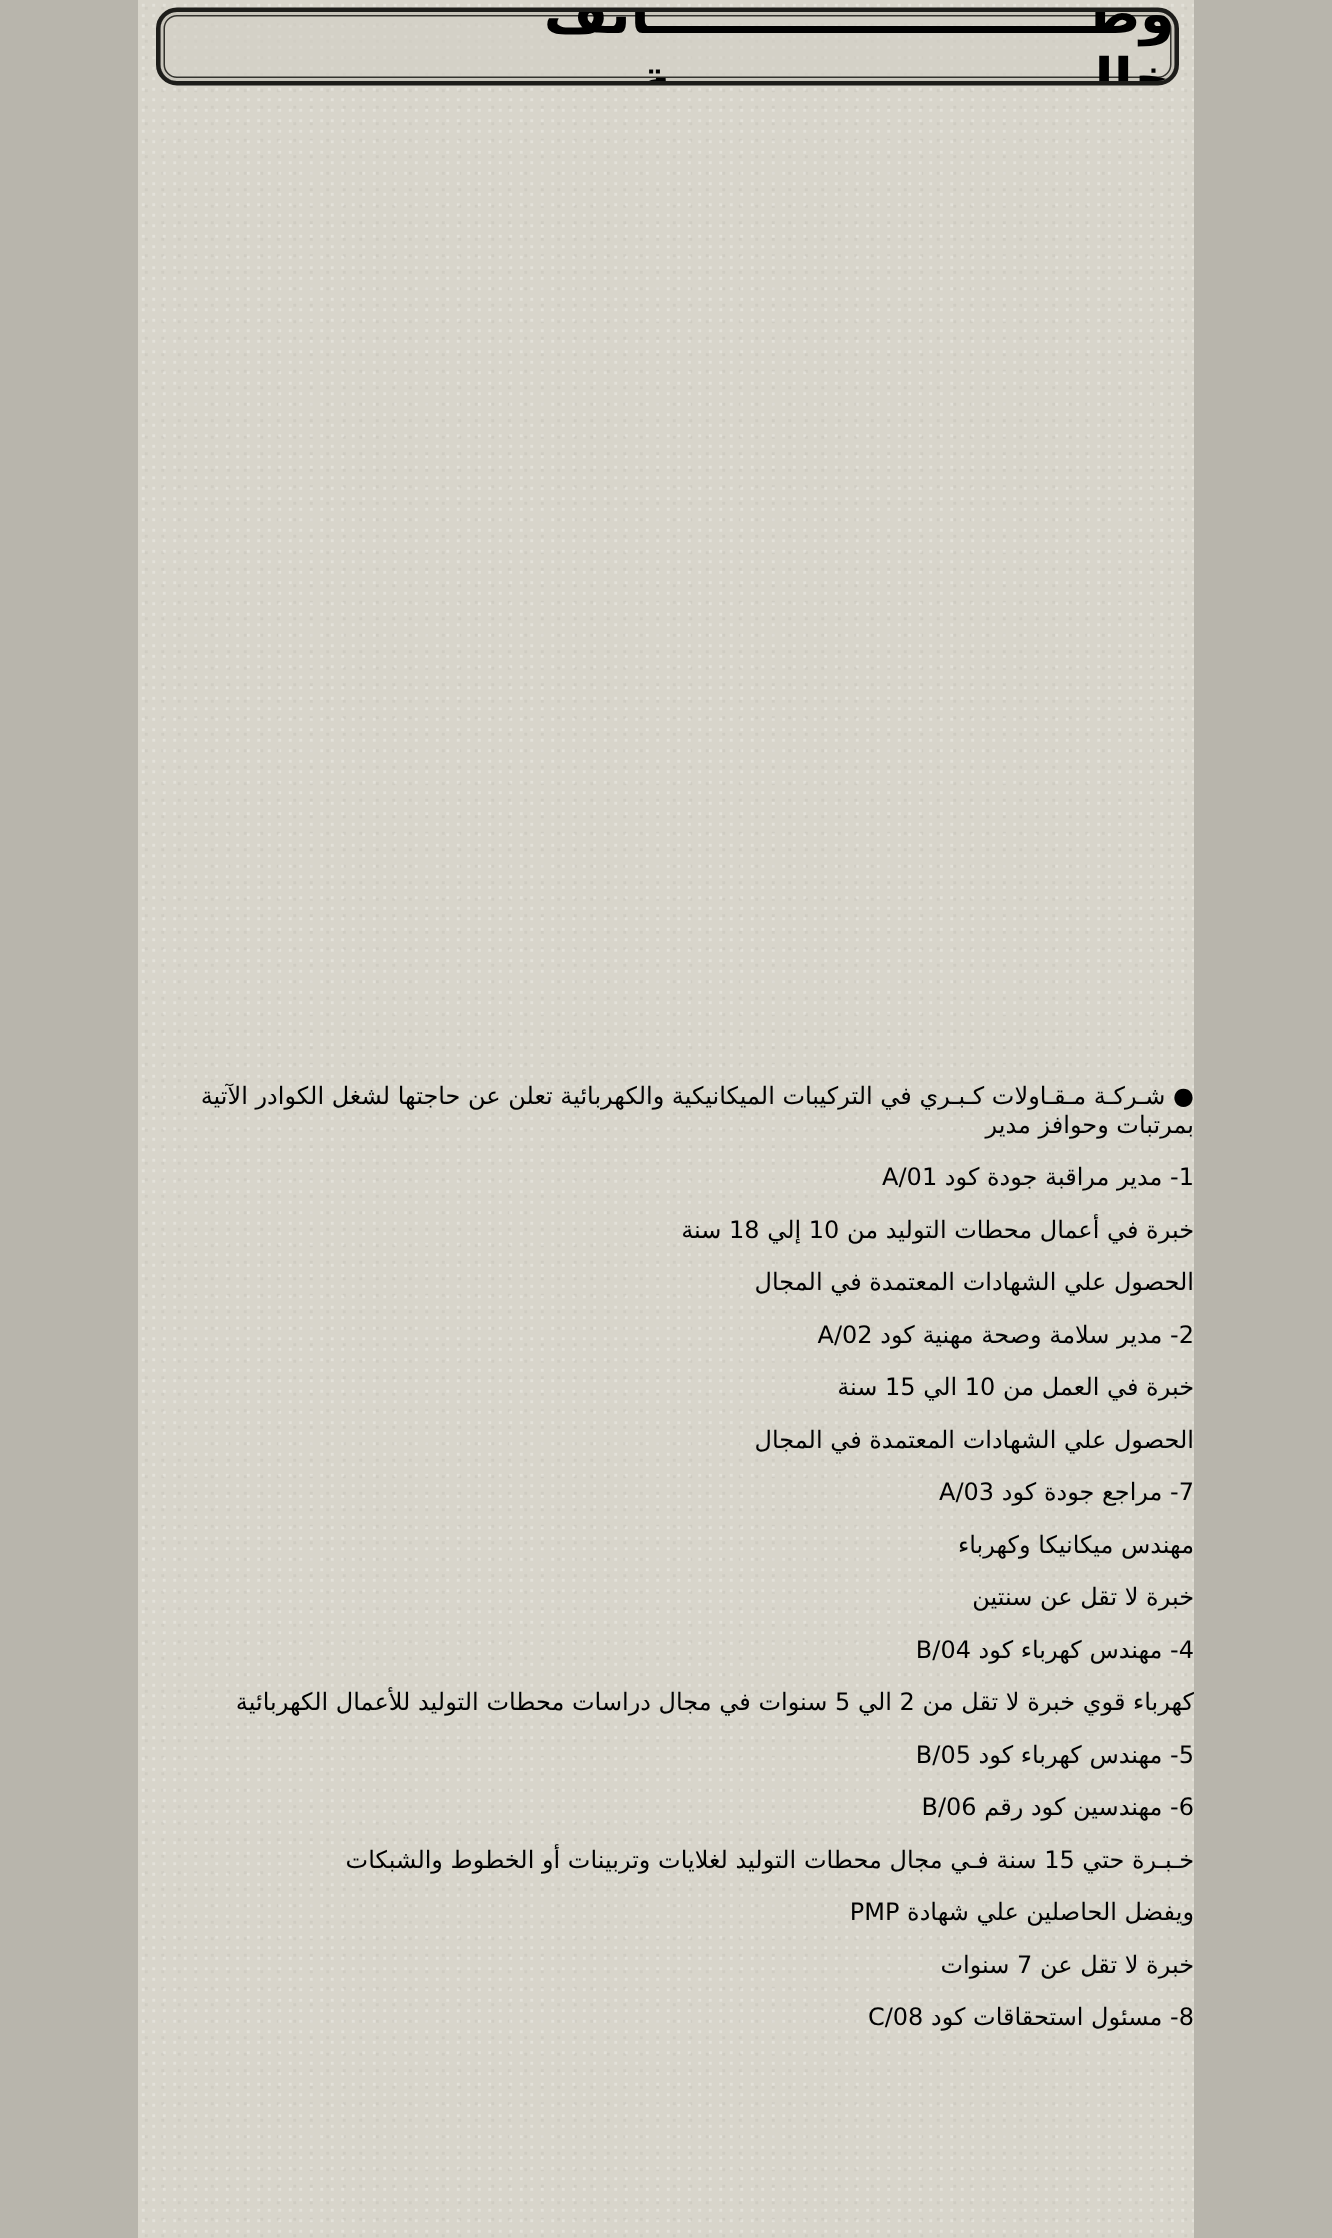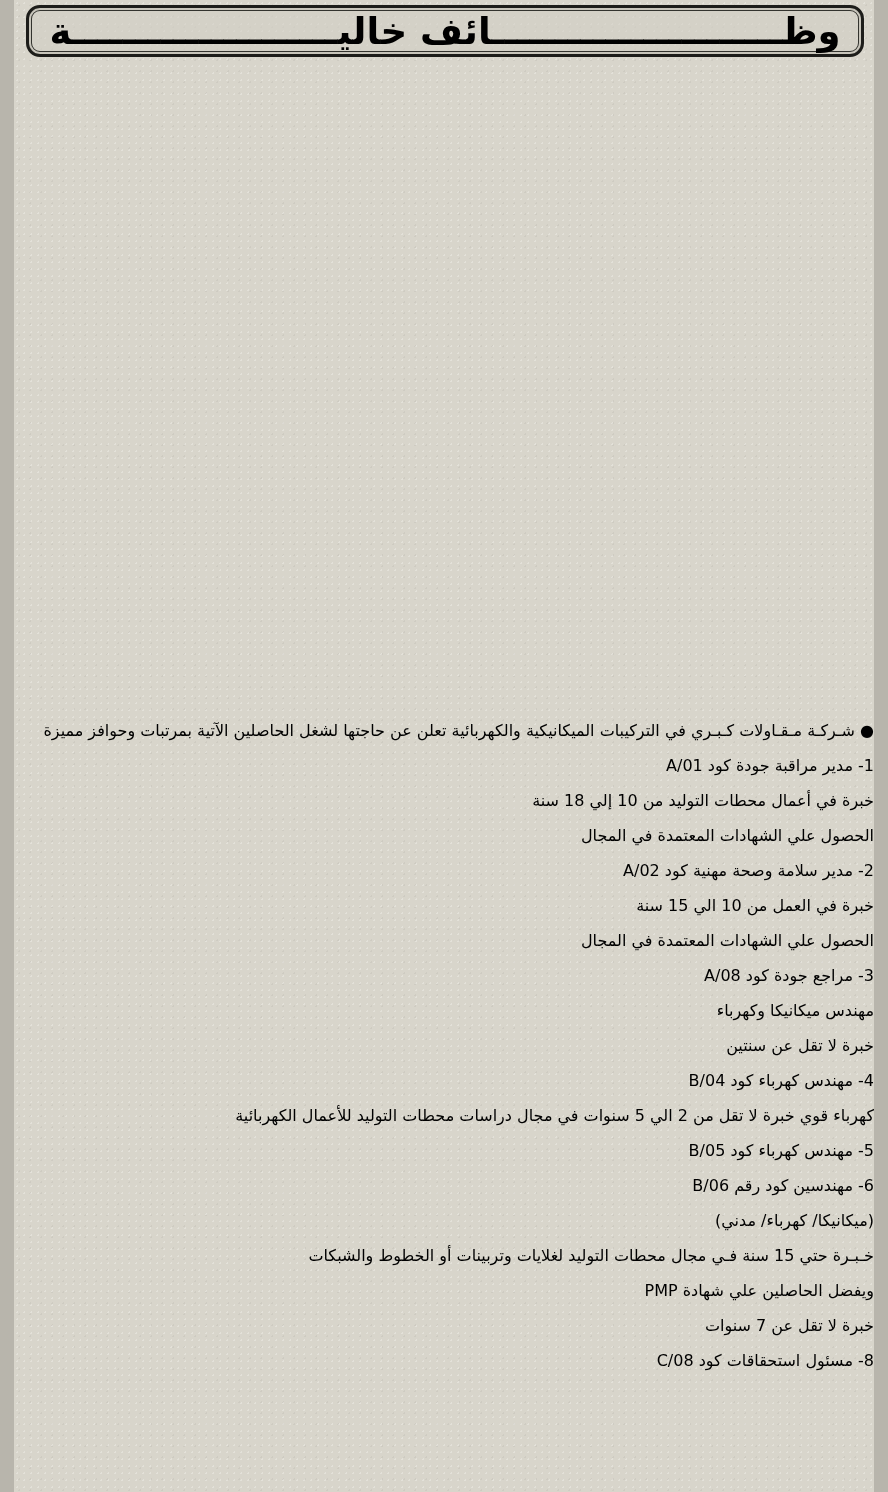--- a/index.html
+++ b/index.html
@@ -1,17 +1,17 @@
 <!DOCTYPE html>
 <html lang="ar" dir="rtl"><head>
 <meta charset="utf-8">
 <style>
   html,body{margin:0;padding:0;}
   body{font-family:"DejaVu Sans","Liberation Sans",sans-serif;background:#b8b5ac;}
-  .page{position:relative;width:860px;height:1492px;margin:0 auto;overflow:hidden;
+  .page{position:relative;width:704px;height:1492px;margin:0 auto;overflow:hidden;
     background-color:#d8d5cb;
     background-image:radial-gradient(rgba(255,255,255,.28) 1px,transparent 1px),
                      radial-gradient(rgba(60,60,50,.06) 1px,transparent 1px);
     background-size:7px 7px,11px 11px;
     direction:rtl;}
   
   .masthead{position:absolute;top:5px;right:10px;left:12px;height:46px;
     border:3px solid #1d1d1a;border-radius:14px;background:rgba(210,206,196,.6);
     display:flex;align-items:center;justify-content:center;overflow:hidden;
     box-shadow:inset 0 0 0 2px rgba(216,213,203,.9), inset 0 0 0 3px #33332e;}
@@ -86,35 +86,34 @@
   <div class="bleed" style="top:85px;right:320px;width:230px;height:190px;opacity:.35;"></div>
   <div class="bleed green" style="top:470px;right:30px;width:240px;height:150px;"></div>
   <div class="bleed green" style="top:1385px;right:25px;width:250px;height:75px;"></div>
   <div class="bleed" style="top:640px;right:330px;width:200px;height:120px;opacity:.3;"></div>
 
   <div class="vrule v1"></div>
   <div class="vrule v2"></div>
   <div class="vrule v3"></div>
 
   <div class="col col-right">
-      <p class="para">● شـركـة مـقـاولات كـبـري في التركيبات الميكانيكية والكهربائية تعلن عن حاجتها لشغل الحاصلين الآتية بمرتبات وحوافز مميزة</p>
+      <p class="para">● شـركـة مـقـاولات كـبـري في التركيبات الميكانيكية والكهربائية تعلن عن حاجتها لشغل الكوادر الآتية بمرتبات وحوافز مدير</p>
       <p class="para">1- مدير مراقبة جودة كود A/01</p>
       <p class="para">خبرة في أعمال محطات التوليد من 10 إلي 18 سنة</p>
       <p class="para">الحصول علي الشهادات المعتمدة في المجال</p>
       <p class="para">2- مدير سلامة وصحة مهنية كود A/02</p>
       <p class="para">خبرة في العمل من 10 الي 15 سنة</p>
       <p class="para">الحصول علي الشهادات المعتمدة في المجال</p>
-      <p class="para">3- مراجع جودة كود A/08</p>
+      <p class="para">7- مراجع جودة كود A/03</p>
       <p class="para">مهندس ميكانيكا وكهرباء</p>
       <p class="para">خبرة لا تقل عن سنتين</p>
       <p class="para">4- مهندس كهرباء كود B/04</p>
       <p class="para">كهرباء قوي خبرة لا تقل من 2 الي 5 سنوات في مجال دراسات محطات التوليد للأعمال الكهربائية</p>
       <p class="para">5- مهندس كهرباء كود B/05</p>
       <p class="para">6- مهندسين كود رقم B/06</p>
-      <p class="para">(ميكانيكا/ كهرباء/ مدني)</p>
       <p class="para">خـبـرة حتي 15 سنة فـي مجال محطات التوليد لغلايات وتربينات أو الخطوط والشبكات</p>
       <p class="para">ويفضل الحاصلين علي شهادة PMP</p>
       <p class="para">خبرة لا تقل عن 7 سنوات</p>
       <p class="para">8- مسئول استحقاقات كود C/08</p>
     </div>
 
   <div class="green-mark"></div>
   <div class="green-mark2"></div>
 
   <div class="bottom-shadow"></div>

